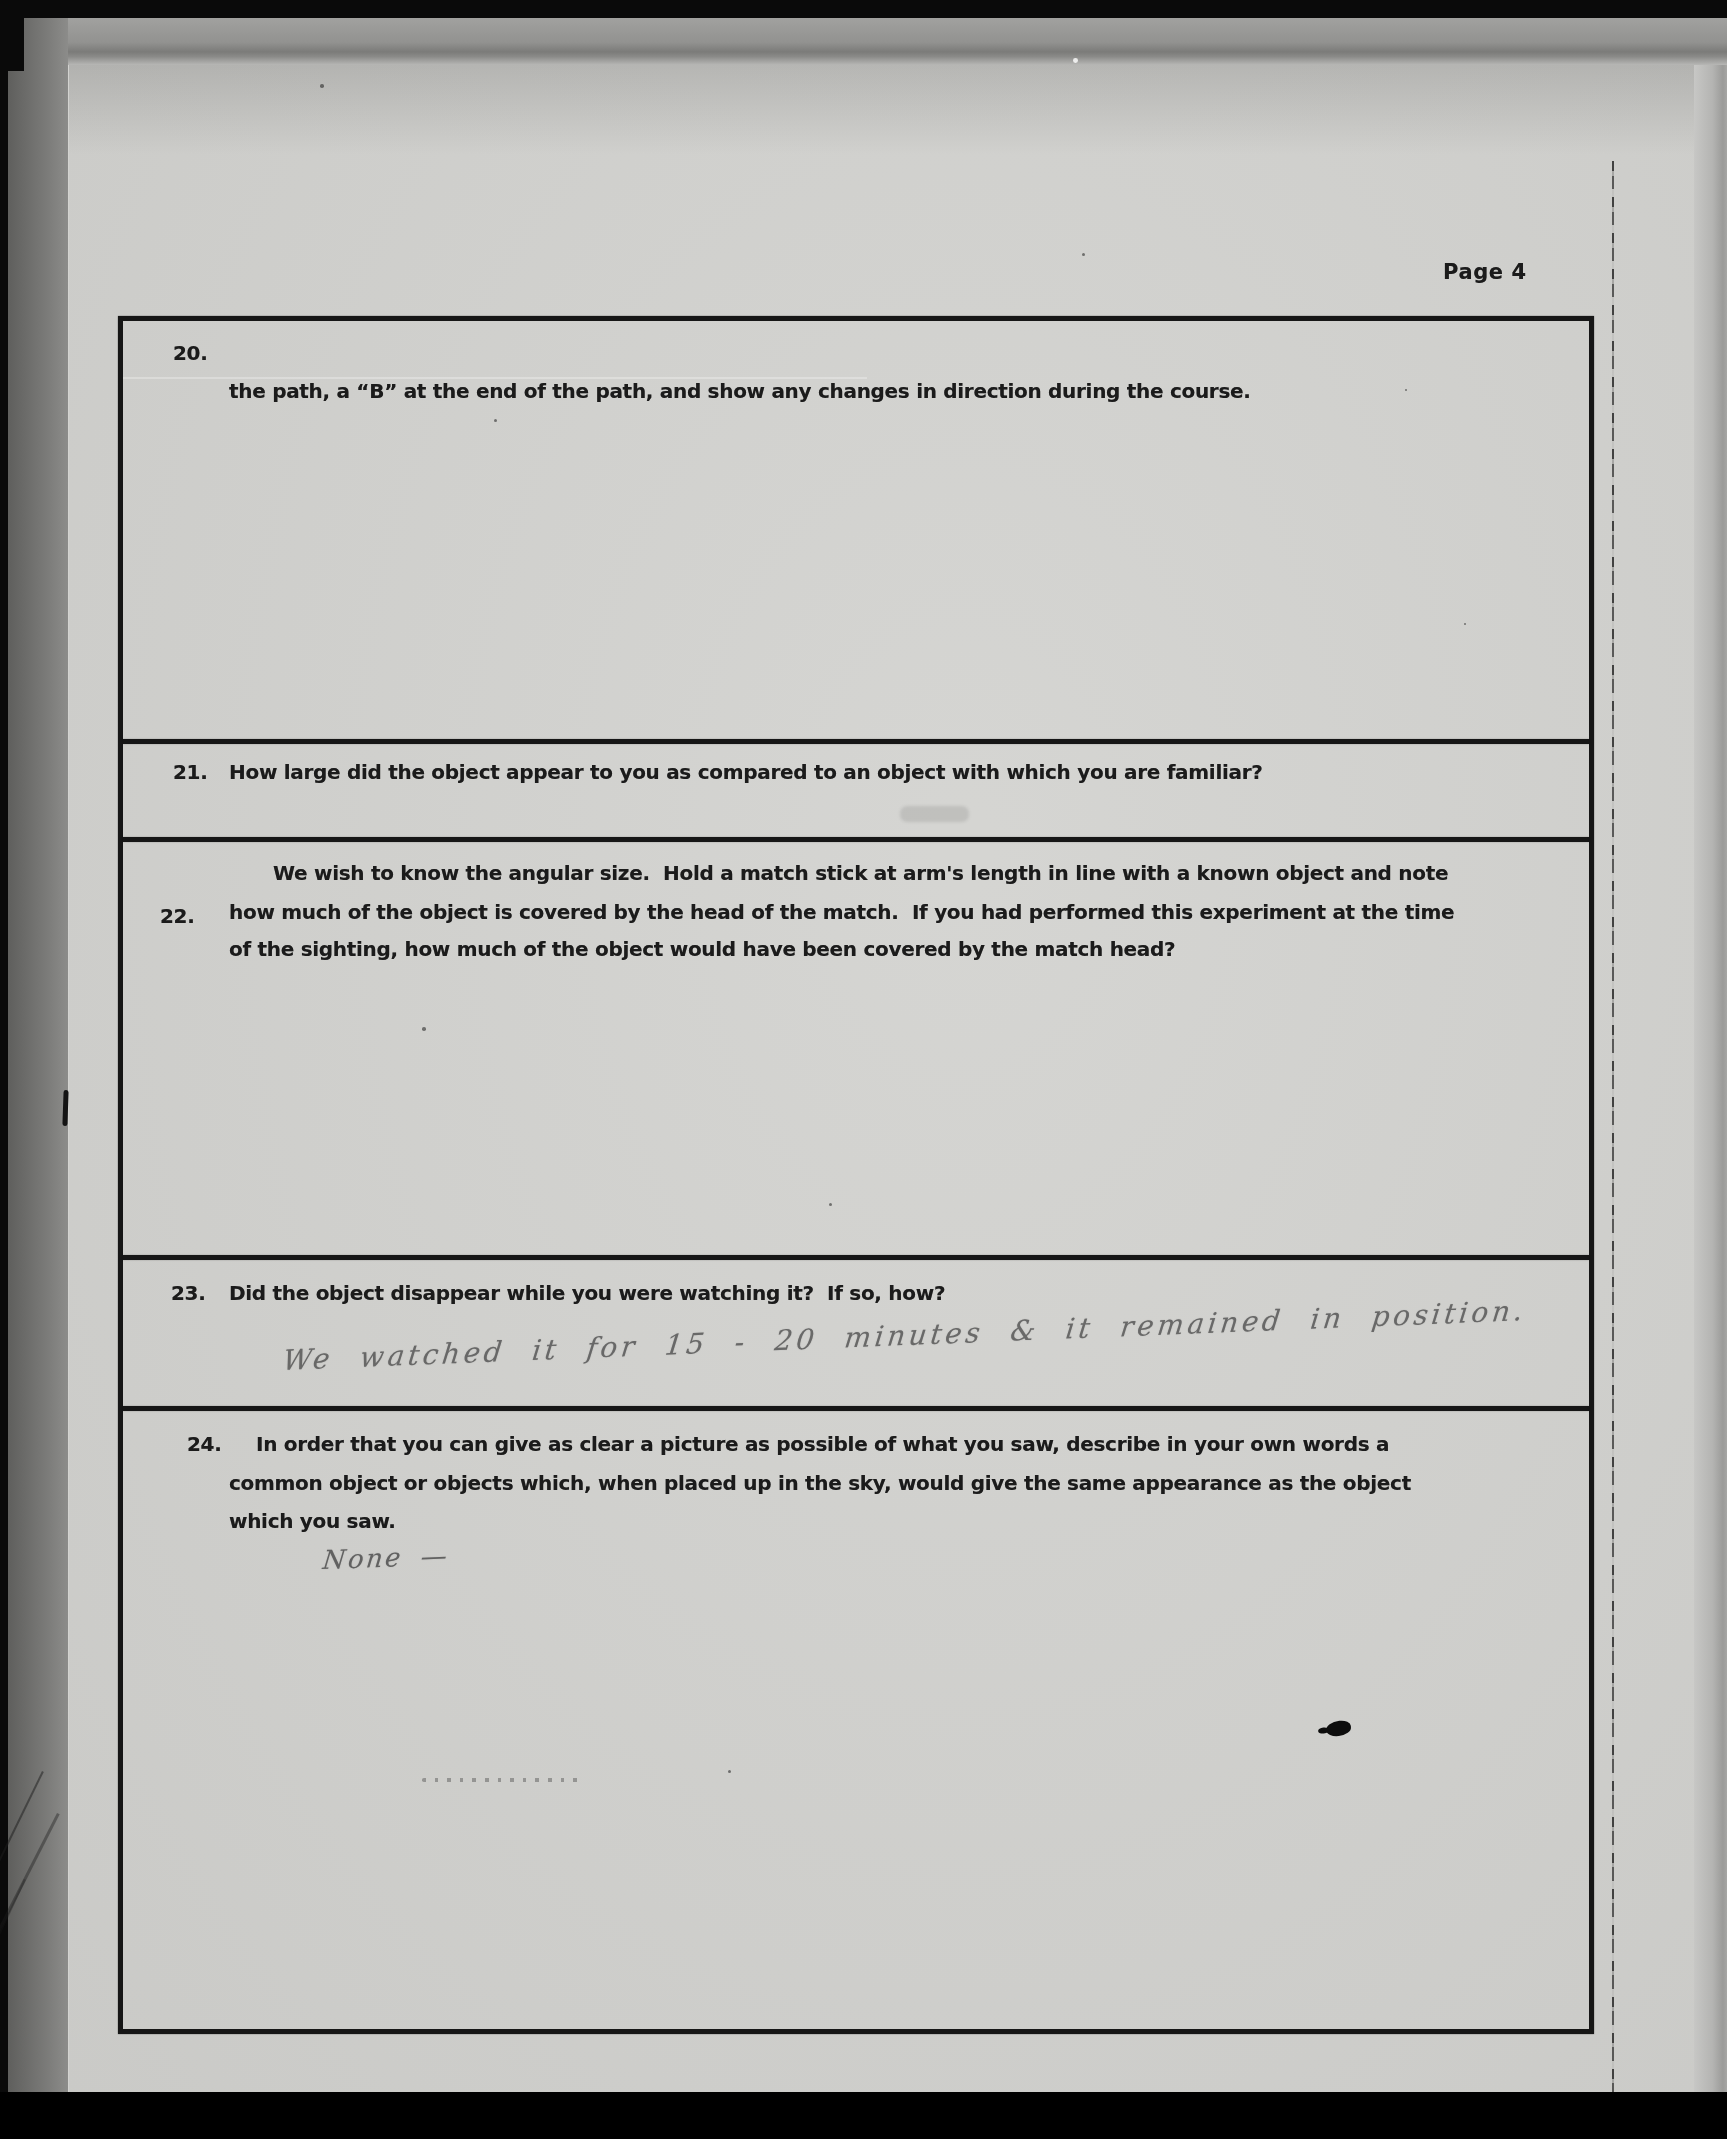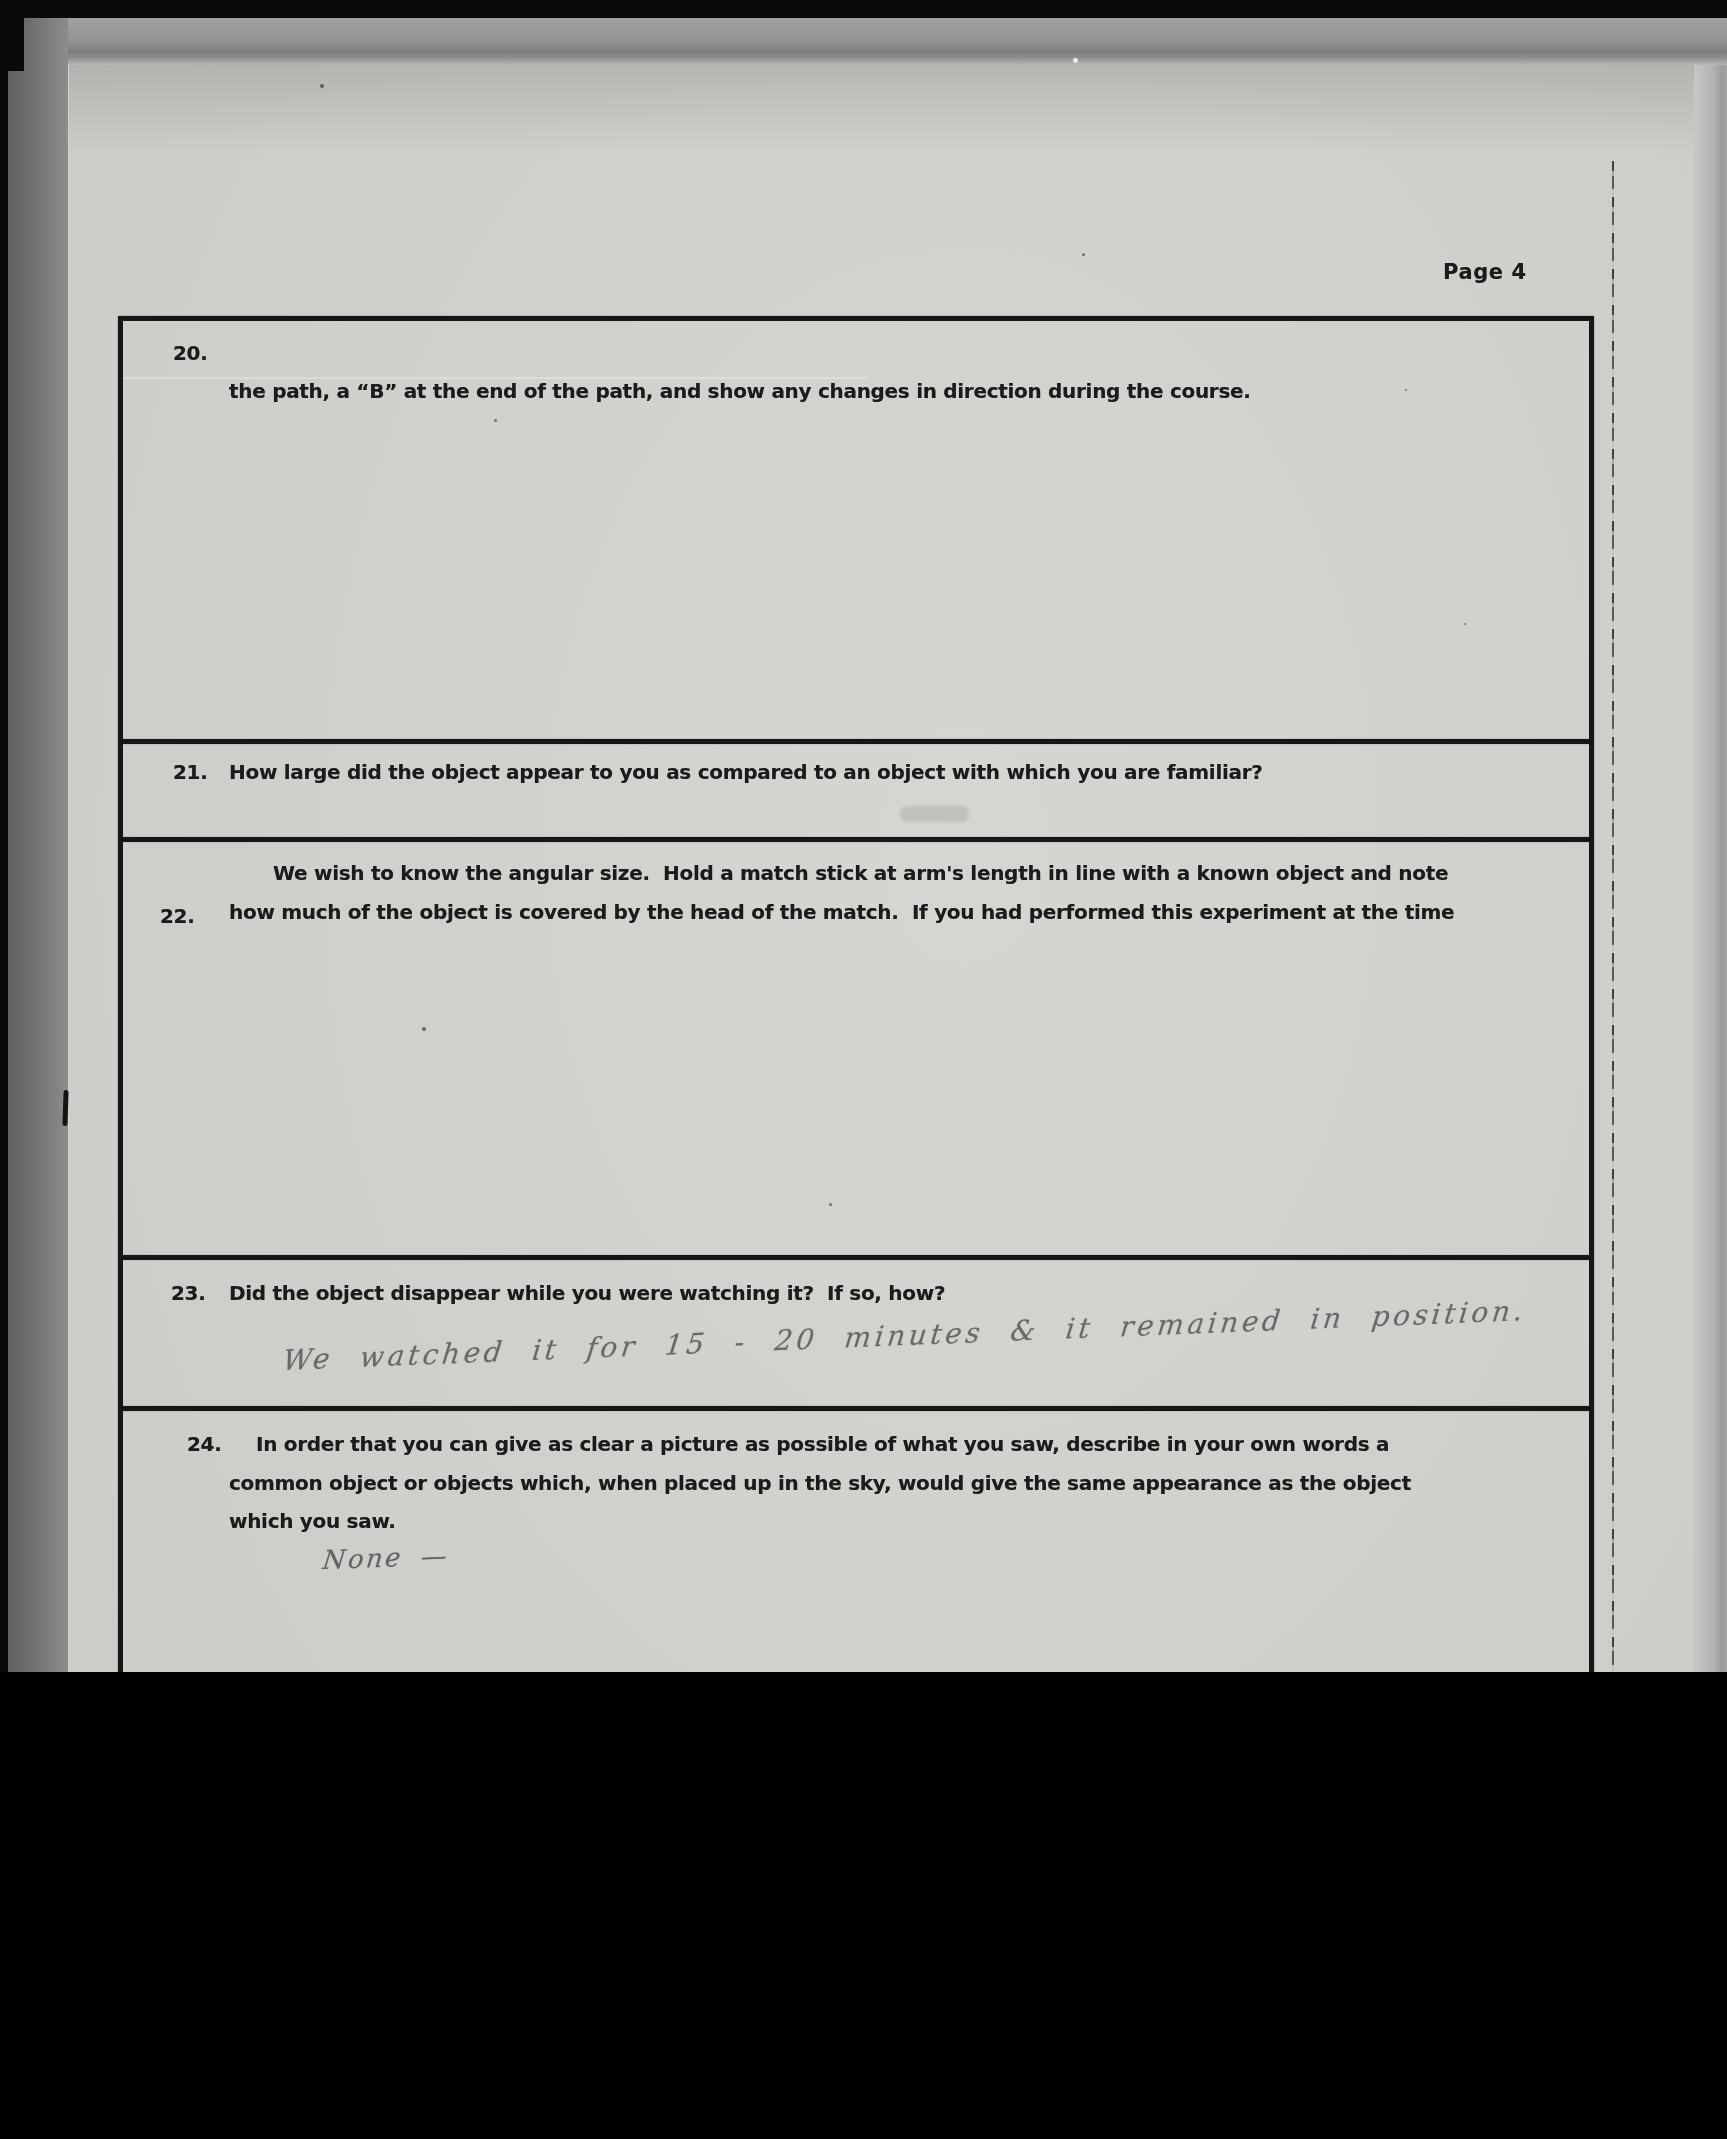--- a/index.html
+++ b/index.html
@@ -1,16 +1,16 @@
 <!DOCTYPE html>
 <html style="--scanner-black: #0a0a0a; --paper: #d3d3d0; --left-strip: #757573; --right-strip: #b6b6b4; --ink: #1b1b1b; --pencil: #4f4f4f; --box-border: #161616;font-size:9.6px"><head>
 <meta charset="utf-8">
 <style>
   html,body{margin:0;padding:0;background:#000;}
-  #scan{position:relative;width:1727px;height:1672px;background:var(--scanner-black,#0a0a0a);
+  #scan{position:relative;width:1727px;height:2092px;background:var(--scanner-black,#0a0a0a);
         overflow:hidden;font-family:"DejaVu Sans",sans-serif;}
   #scan *{position:absolute;box-sizing:border-box;}
 
   
   .paper{left:8.4px;top:18px;width:1719px;height:2122px;background:var(--paper,#d3d3d0);}
   .vignette{left:69px;top:65px;width:1625px;height:2055px;
             background:radial-gradient(ellipse at 55% 38%,rgba(255,255,255,.05),rgba(0,0,0,.045));}
   .band-top{left:8.4px;top:18px;width:1719px;height:47px;
             background:linear-gradient(180deg,#a1a19f 0%,#929290 52%,#7b7b79 72%,#8a8a88 82%,#b7b7b5 100%);}
   .notch-top-left{left:0;top:0;width:24px;height:71px;background:var(--scanner-black,#0a0a0a);}
@@ -85,20 +85,21 @@
 
   <div class="pnum" style="left:173px;top:341px;">20.</div>
   <div class="pline" style="left:229px;top:379px;">the path, a “B” at the end of the path, and show any changes in direction during the course.</div>
 
   <div class="pnum" style="left:173px;top:760px;">21.</div>
   <div class="pline" style="left:229px;top:760px;">How large did the object appear to you as compared to an object with which you are familiar?</div>
 
   <div class="pnum" style="left:160px;top:904px;">22.</div>
   <div class="pline" style="left:229px;top:861px;margin-left:44px;">We wish to know the angular size.  Hold a match stick at arm's length in line with a known object and note</div>
   <div class="pline" style="left:229px;top:900px;">how much of the object is covered by the head of the match.  If you had performed this experiment at the time</div>
+  <div class="pline" style="left:229px;top:937px;">of the sighting, how much of the object would have been covered by the match head?</div>
 
   <div class="pnum" style="left:171px;top:1281px;">23.</div>
   <div class="pline" style="left:229px;top:1281px;">Did the object disappear while you were watching it?  If so, how?</div>
   <div class="handwriting hw23">We watched it for 15 - 20 minutes &amp; it remained in position.</div>
 
   <div class="pnum" style="left:171px;top:1432px;margin-left:16px;">24.</div>
   <div class="pline" style="left:229px;top:1432px;margin-left:27px;">In order that you can give as clear a picture as possible of what you saw, describe in your own words a</div>
   <div class="pline" style="left:229px;top:1471px;">common object or objects which, when placed up in the sky, would give the same appearance as the object</div>
   <div class="pline" style="left:229px;top:1509px;">which you saw.</div>
   <div class="handwriting hw24">None —</div>

